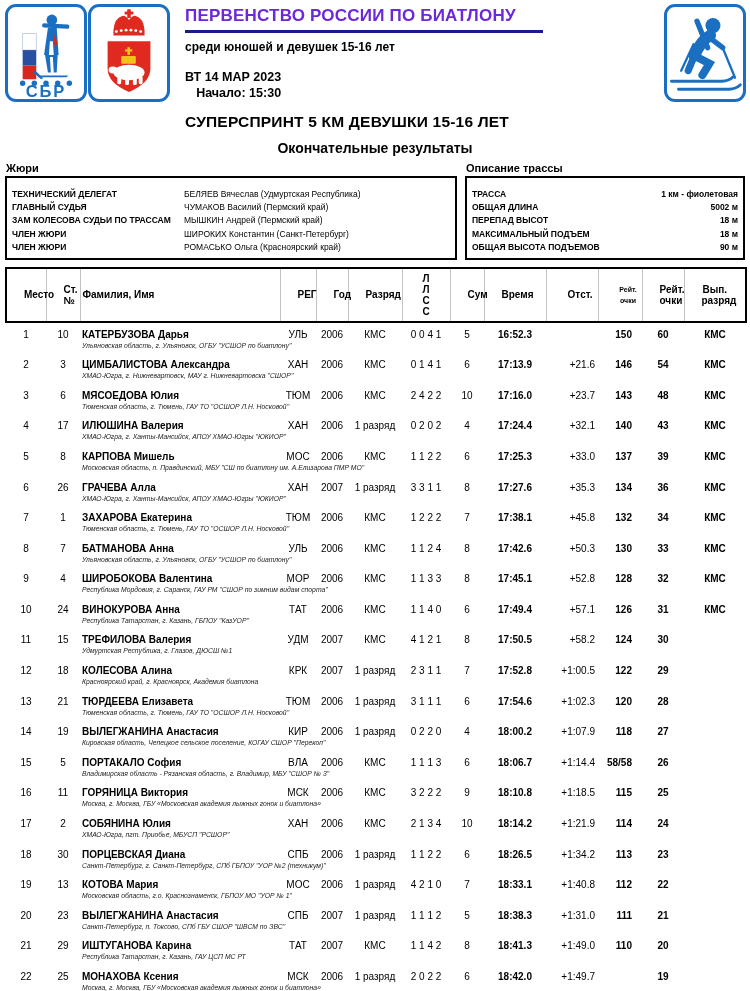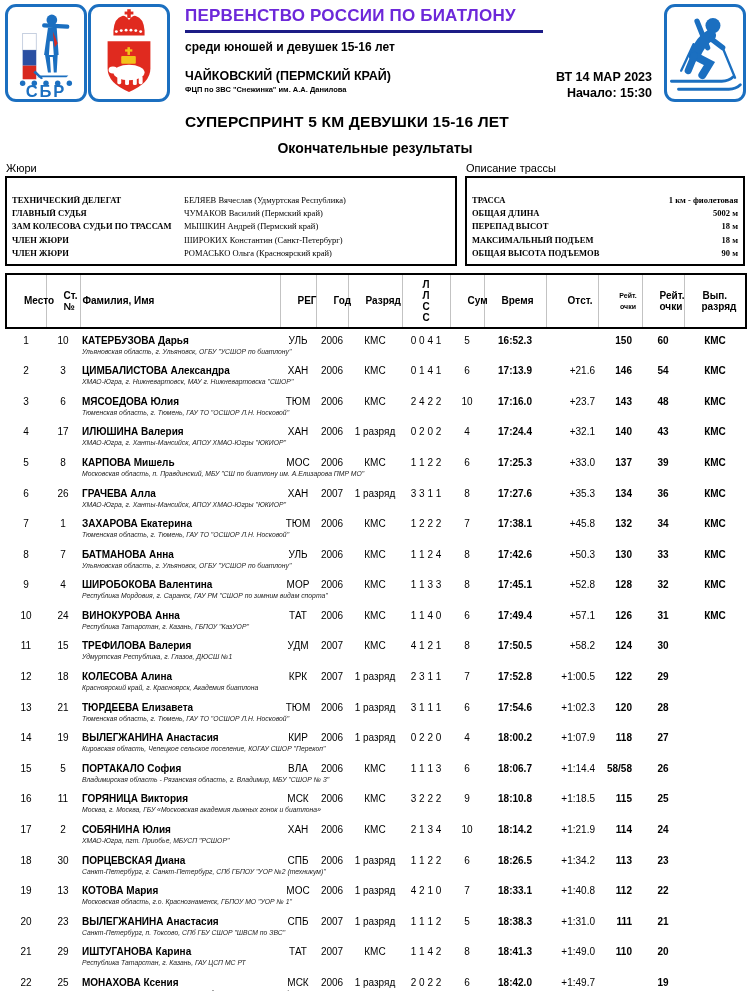--- a/index.html
+++ b/index.html
@@ -19,22 +19,22 @@
   .venue{font-weight:bold;font-size:12.5px;}
   .venue-detail{font-weight:bold;font-size:7.5px;margin-top:2px;}
   .datetime{text-align:right;font-weight:bold;font-size:12.5px;line-height:1.3;white-space:nowrap;}
   .event{font-weight:bold;font-size:15.5px;margin-top:11px;letter-spacing:0.2px;}
   .results-heading{text-align:center;font-weight:bold;font-size:14px;margin:9px 0 6px 0;}
 
   
   .info{display:flex;gap:8px;padding:0 5px;align-items:flex-start;}
   .info-col-left{width:452px;flex-shrink:0;}
   .info-col-right{flex:1;}
-  .info-heading{font-weight:normal;font-size:11px;margin:0 0 2px 1px;}
-  .info-box{border:2px solid #000;padding:16px 0 3px 0;font-family:Liberation Serif, serif;}
+  .info-heading{font-weight:bold;font-size:11px;margin:0 0 2px 1px;}
+  .info-box{border:2px solid #000;padding:10px 0 3px 0;}
   .jury-row{display:flex;font-size:8.5px;line-height:13.4px;padding:0 5px;}
   .jury-role{width:172px;flex-shrink:0;font-weight:bold;}
   .jury-name{flex:1;}
   .course-row{display:flex;justify-content:space-between;font-size:8.5px;line-height:13.4px;padding:0 5px;font-weight:bold;}
 
   
   table.results{border-collapse:collapse;table-layout:fixed;width:740px;margin:7px 5px 0 5px;font-size:10px;}
   thead th{font-weight:bold;font-size:10px;line-height:11px;padding:4px 17px;vertical-align:middle;
            border-top:2px solid #000;border-bottom:2px solid #000;border-left:1px solid #c3c3c3;background:#fff;}
   thead th:first-child{border-left:2px solid #000;}
@@ -119,24 +119,20 @@
           </g>
         </g>
       </svg>
     </div>
 
     <div class="center-head">
       <div class="title">ПЕРВЕНСТВО РОССИИ ПО БИАТЛОНУ</div>
       <div class="title-rule"></div>
       <div class="subtitle">среди юношей и девушек 15-16 лет</div>
       <div class="mid-row">
-        <div>
-          <div class="venue">ЧАЙКОВСКИЙ (ПЕРМСКИЙ КРАЙ)</div>
-          <div class="venue-detail">ФЦП по ЗВС "Снежинка" им. А.А. Данилова</div>
-        </div>
         <div class="datetime">
           <div>ВТ 14 МАР 2023</div>
           <div>Начало: 15:30</div>
         </div>
       </div>
       <div class="event">СУПЕРСПРИНТ 5 КМ ДЕВУШКИ 15-16 ЛЕТ</div>
     </div>
 
     <div class="logo-box right">
       <svg width="76" height="90" viewBox="0 0 86 96">

